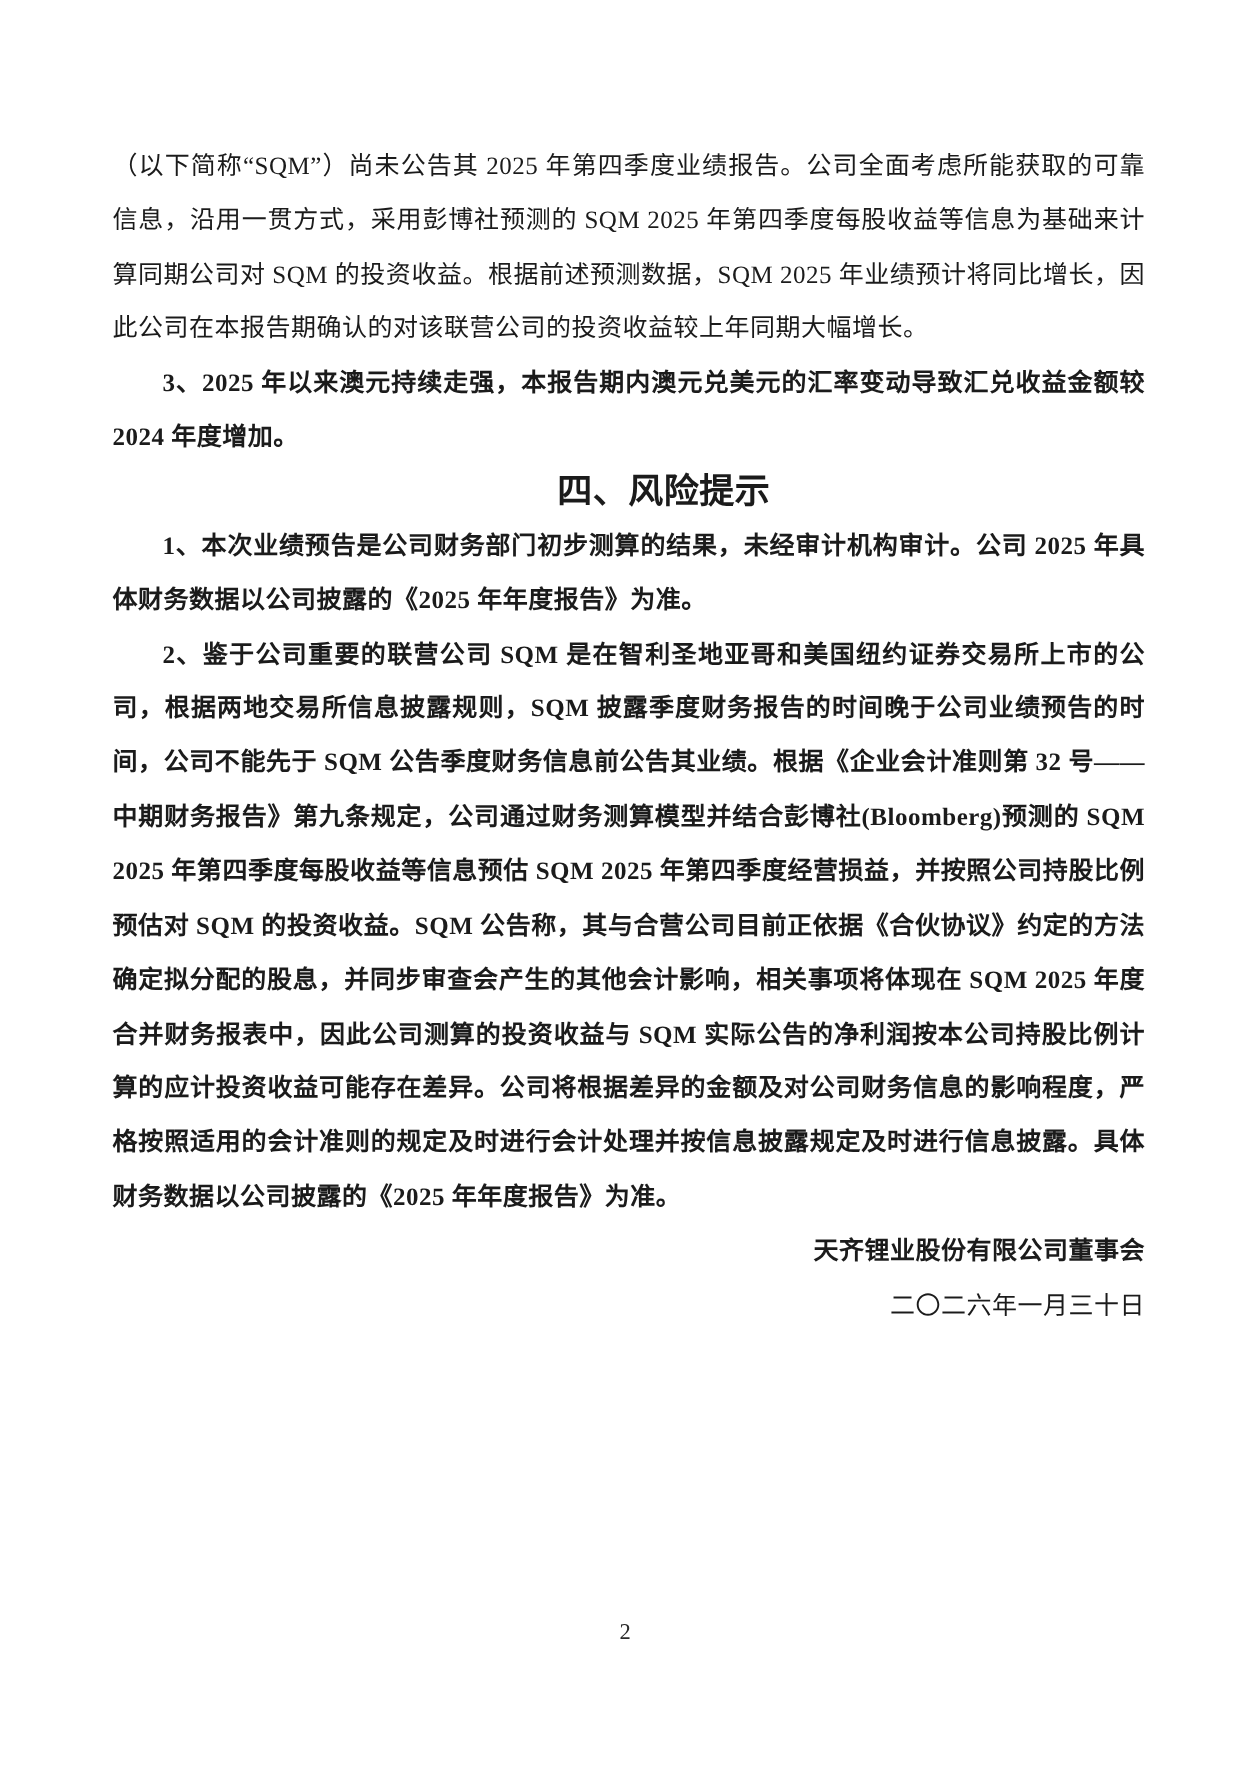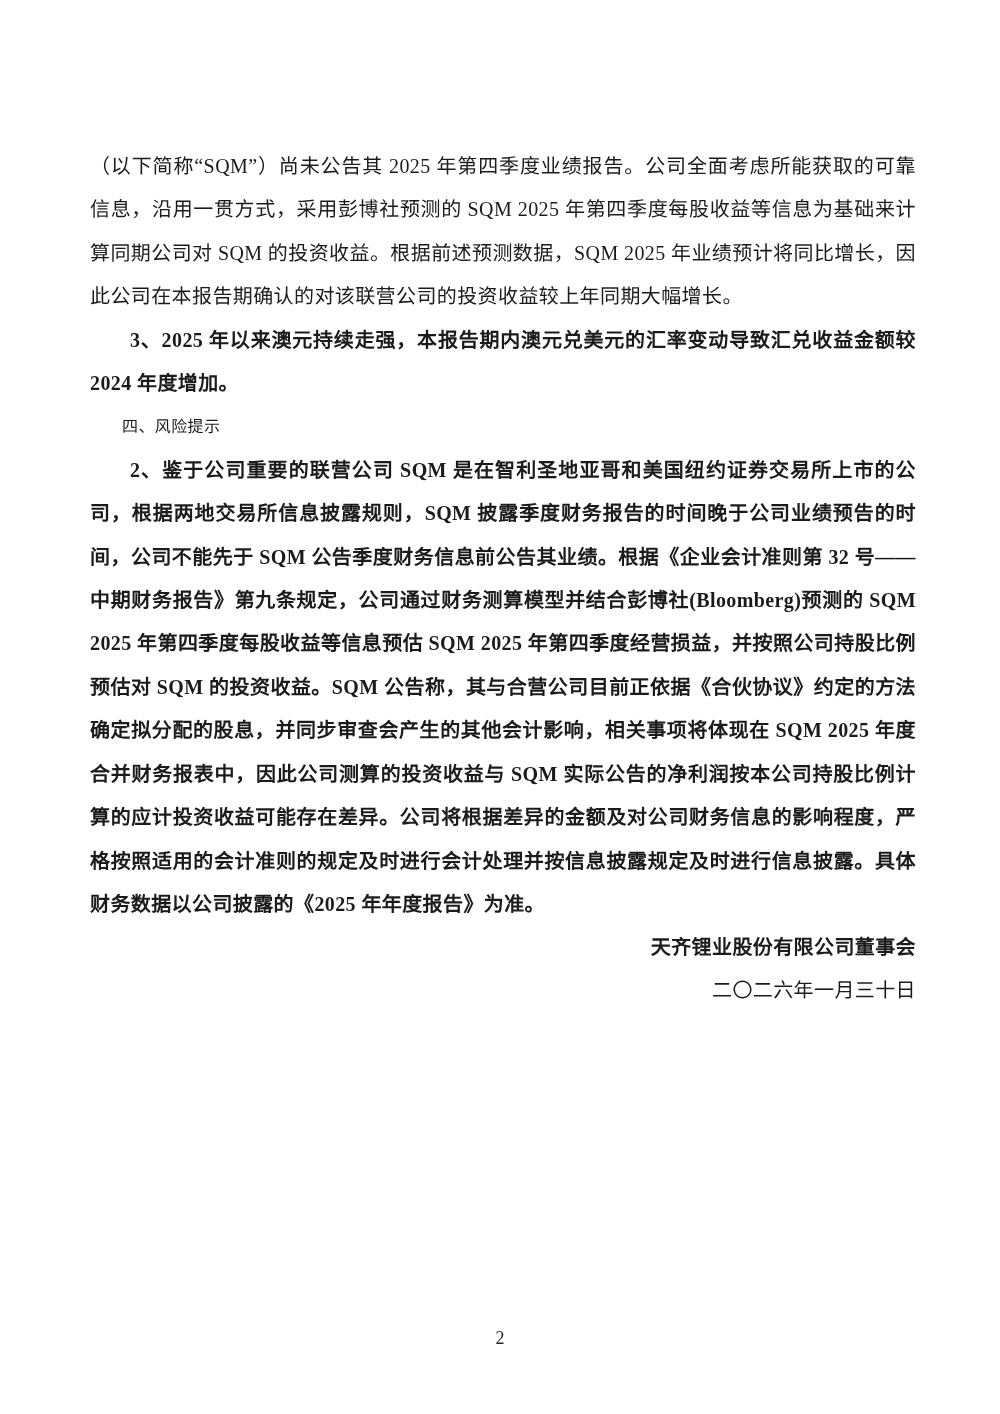--- a/index.html
+++ b/index.html
@@ -13,21 +13,20 @@
     background: #ffffff;
     position: relative;
     font-family: "Liberation Serif", "DejaVu Serif", serif;
     color: #1b1b1b;
     overflow: hidden;
   }
   .page {
     position: absolute;
     inset: 0;
     background: #ffffff;
-    margin-top: 33px;
   }
   .content {
     position: absolute;
     left: 90px;
     top: 112px;
     width: 826px;
     font-size: 20px;
     line-height: 43.4px;
     text-align: justify;
     letter-spacing: 0.4px;
@@ -36,36 +35,35 @@
     margin: 0;
     padding: 0;
   }
   .indent {
     text-indent: 2em;
     font-weight: bold;
   }
   .section-heading {
     margin: 0;
     padding: 0;
-    font-size: 16px;
-    font-weight: normal;
+    font-size: 28px;
+    font-weight: bold;
     text-indent: 2em;
     line-height: 43.4px;
-    text-align: left;
+    text-align: center;
   }
   .signature {
     text-align: right;
   }
   .sig-company {
     padding-right: 2px;
     font-weight: bold;
   }
   .sig-date {
     padding-right: 40px;
-    font-family: Liberation Mono, monospace;
   }
   .page-footer {
     position: absolute;
     left: 0;
     top: 1295px;
     width: 1000px;
     text-align: center;
     font-size: 18px;
     color: #2a2a2a;
   }
@@ -77,20 +75,21 @@
 
   <div class="content">
 
     <p class="cont">（以下简称“SQM”）尚未公告其 2025 年第四季度业绩报告。公司全面考虑所能获取的可靠信息，沿用一贯方式，采用彭博社预测的 SQM 2025 年第四季度每股收益等信息为基础来计算同期公司对 SQM 的投资收益。根据前述预测数据，SQM 2025 年业绩预计将同比增长，因此公司在本报告期确认的对该联营公司的投资收益较上年同期大幅增长。</p>
 
     <p class="indent">3、2025 年以来澳元持续走强，本报告期内澳元兑美元的汇率变动导致汇兑收益金额较 2024 年度增加。</p>
 
 
     <h2 class="section-heading">四、风险提示</h2>
 
+    <p class="indent">1、本次业绩预告是公司财务部门初步测算的结果，未经审计机构审计。公司 2025 年具体财务数据以公司披露的《2025 年年度报告》为准。</p>
 
     <p class="indent">2、鉴于公司重要的联营公司 SQM 是在智利圣地亚哥和美国纽约证券交易所上市的公司，根据两地交易所信息披露规则，SQM 披露季度财务报告的时间晚于公司业绩预告的时间，公司不能先于 SQM 公告季度财务信息前公告其业绩。根据《企业会计准则第 32 号——中期财务报告》第九条规定，公司通过财务测算模型并结合彭博社(Bloomberg)预测的 SQM 2025 年第四季度每股收益等信息预估 SQM 2025 年第四季度经营损益，并按照公司持股比例预估对 SQM 的投资收益。SQM 公告称，其与合营公司目前正依据《合伙协议》约定的方法确定拟分配的股息，并同步审查会产生的其他会计影响，相关事项将体现在 SQM 2025 年度合并财务报表中，因此公司测算的投资收益与 SQM 实际公告的净利润按本公司持股比例计算的应计投资收益可能存在差异。公司将根据差异的金额及对公司财务信息的影响程度，严格按照适用的会计准则的规定及时进行会计处理并按信息披露规定及时进行信息披露。具体财务数据以公司披露的《2025 年年度报告》为准。</p>
 
 
 
     <div class="signature">
       <p class="sig-company">天齐锂业股份有限公司董事会</p>
       <p class="sig-date">二〇二六年一月三十日</p>
     </div>
 

